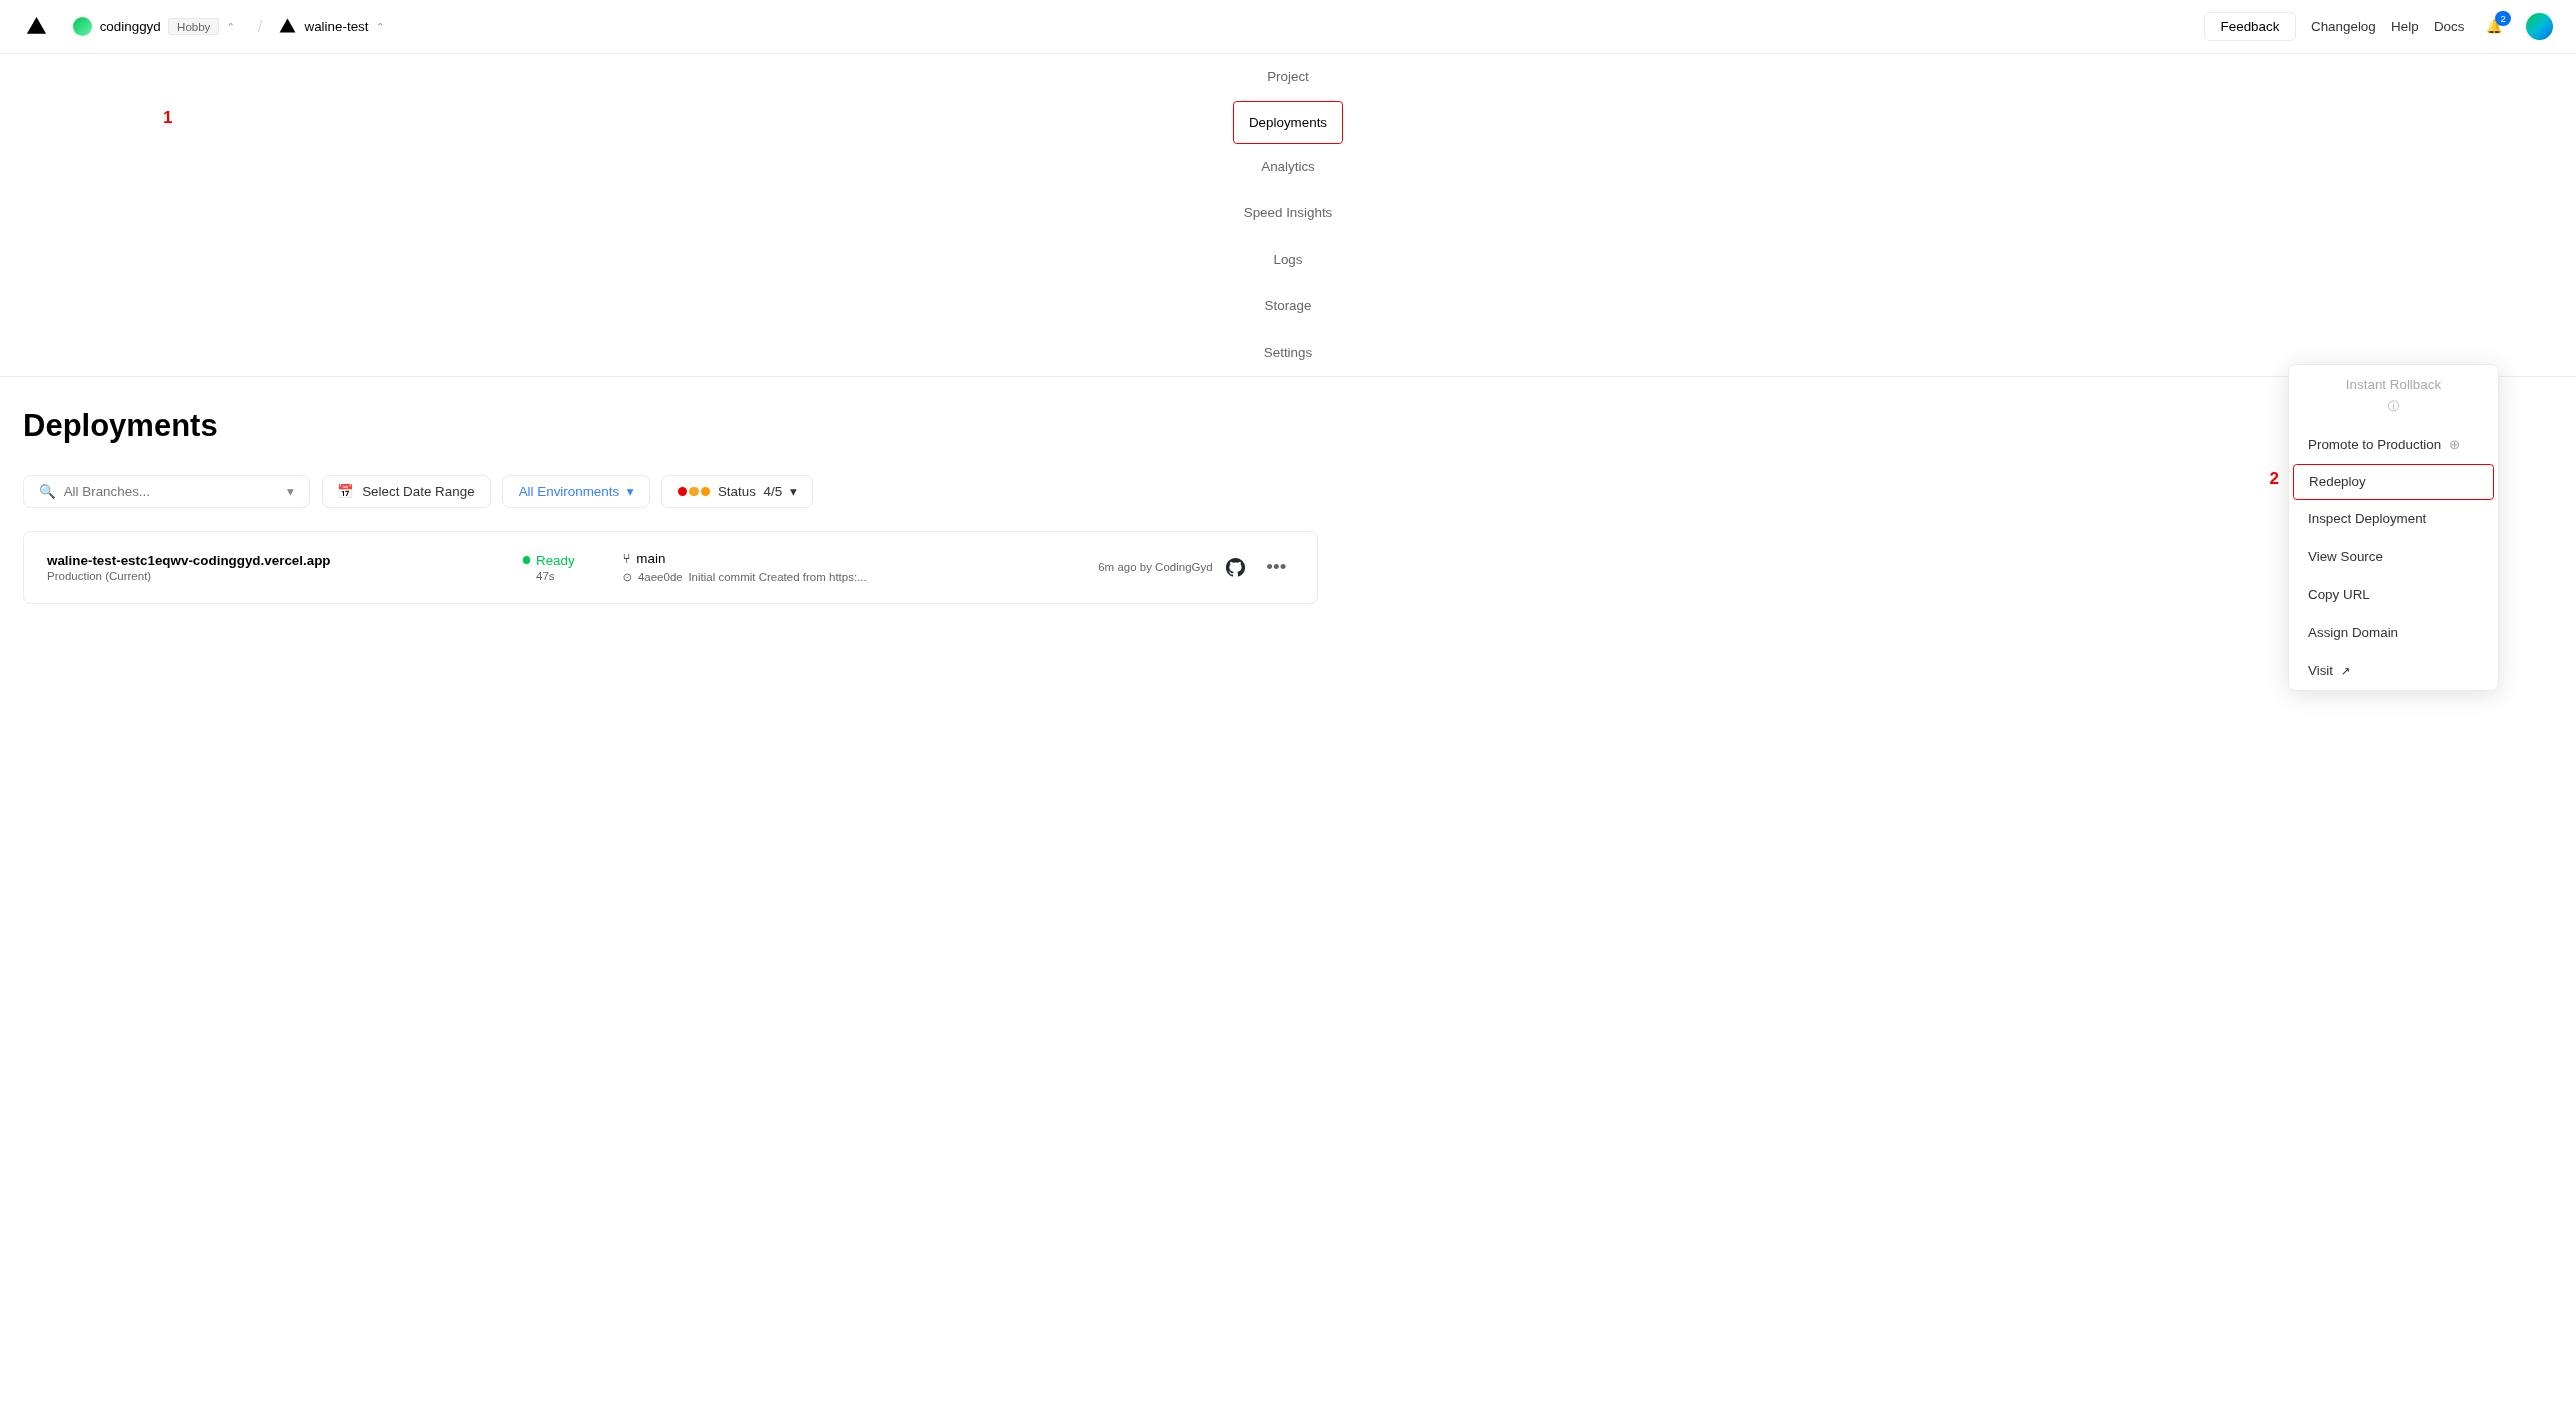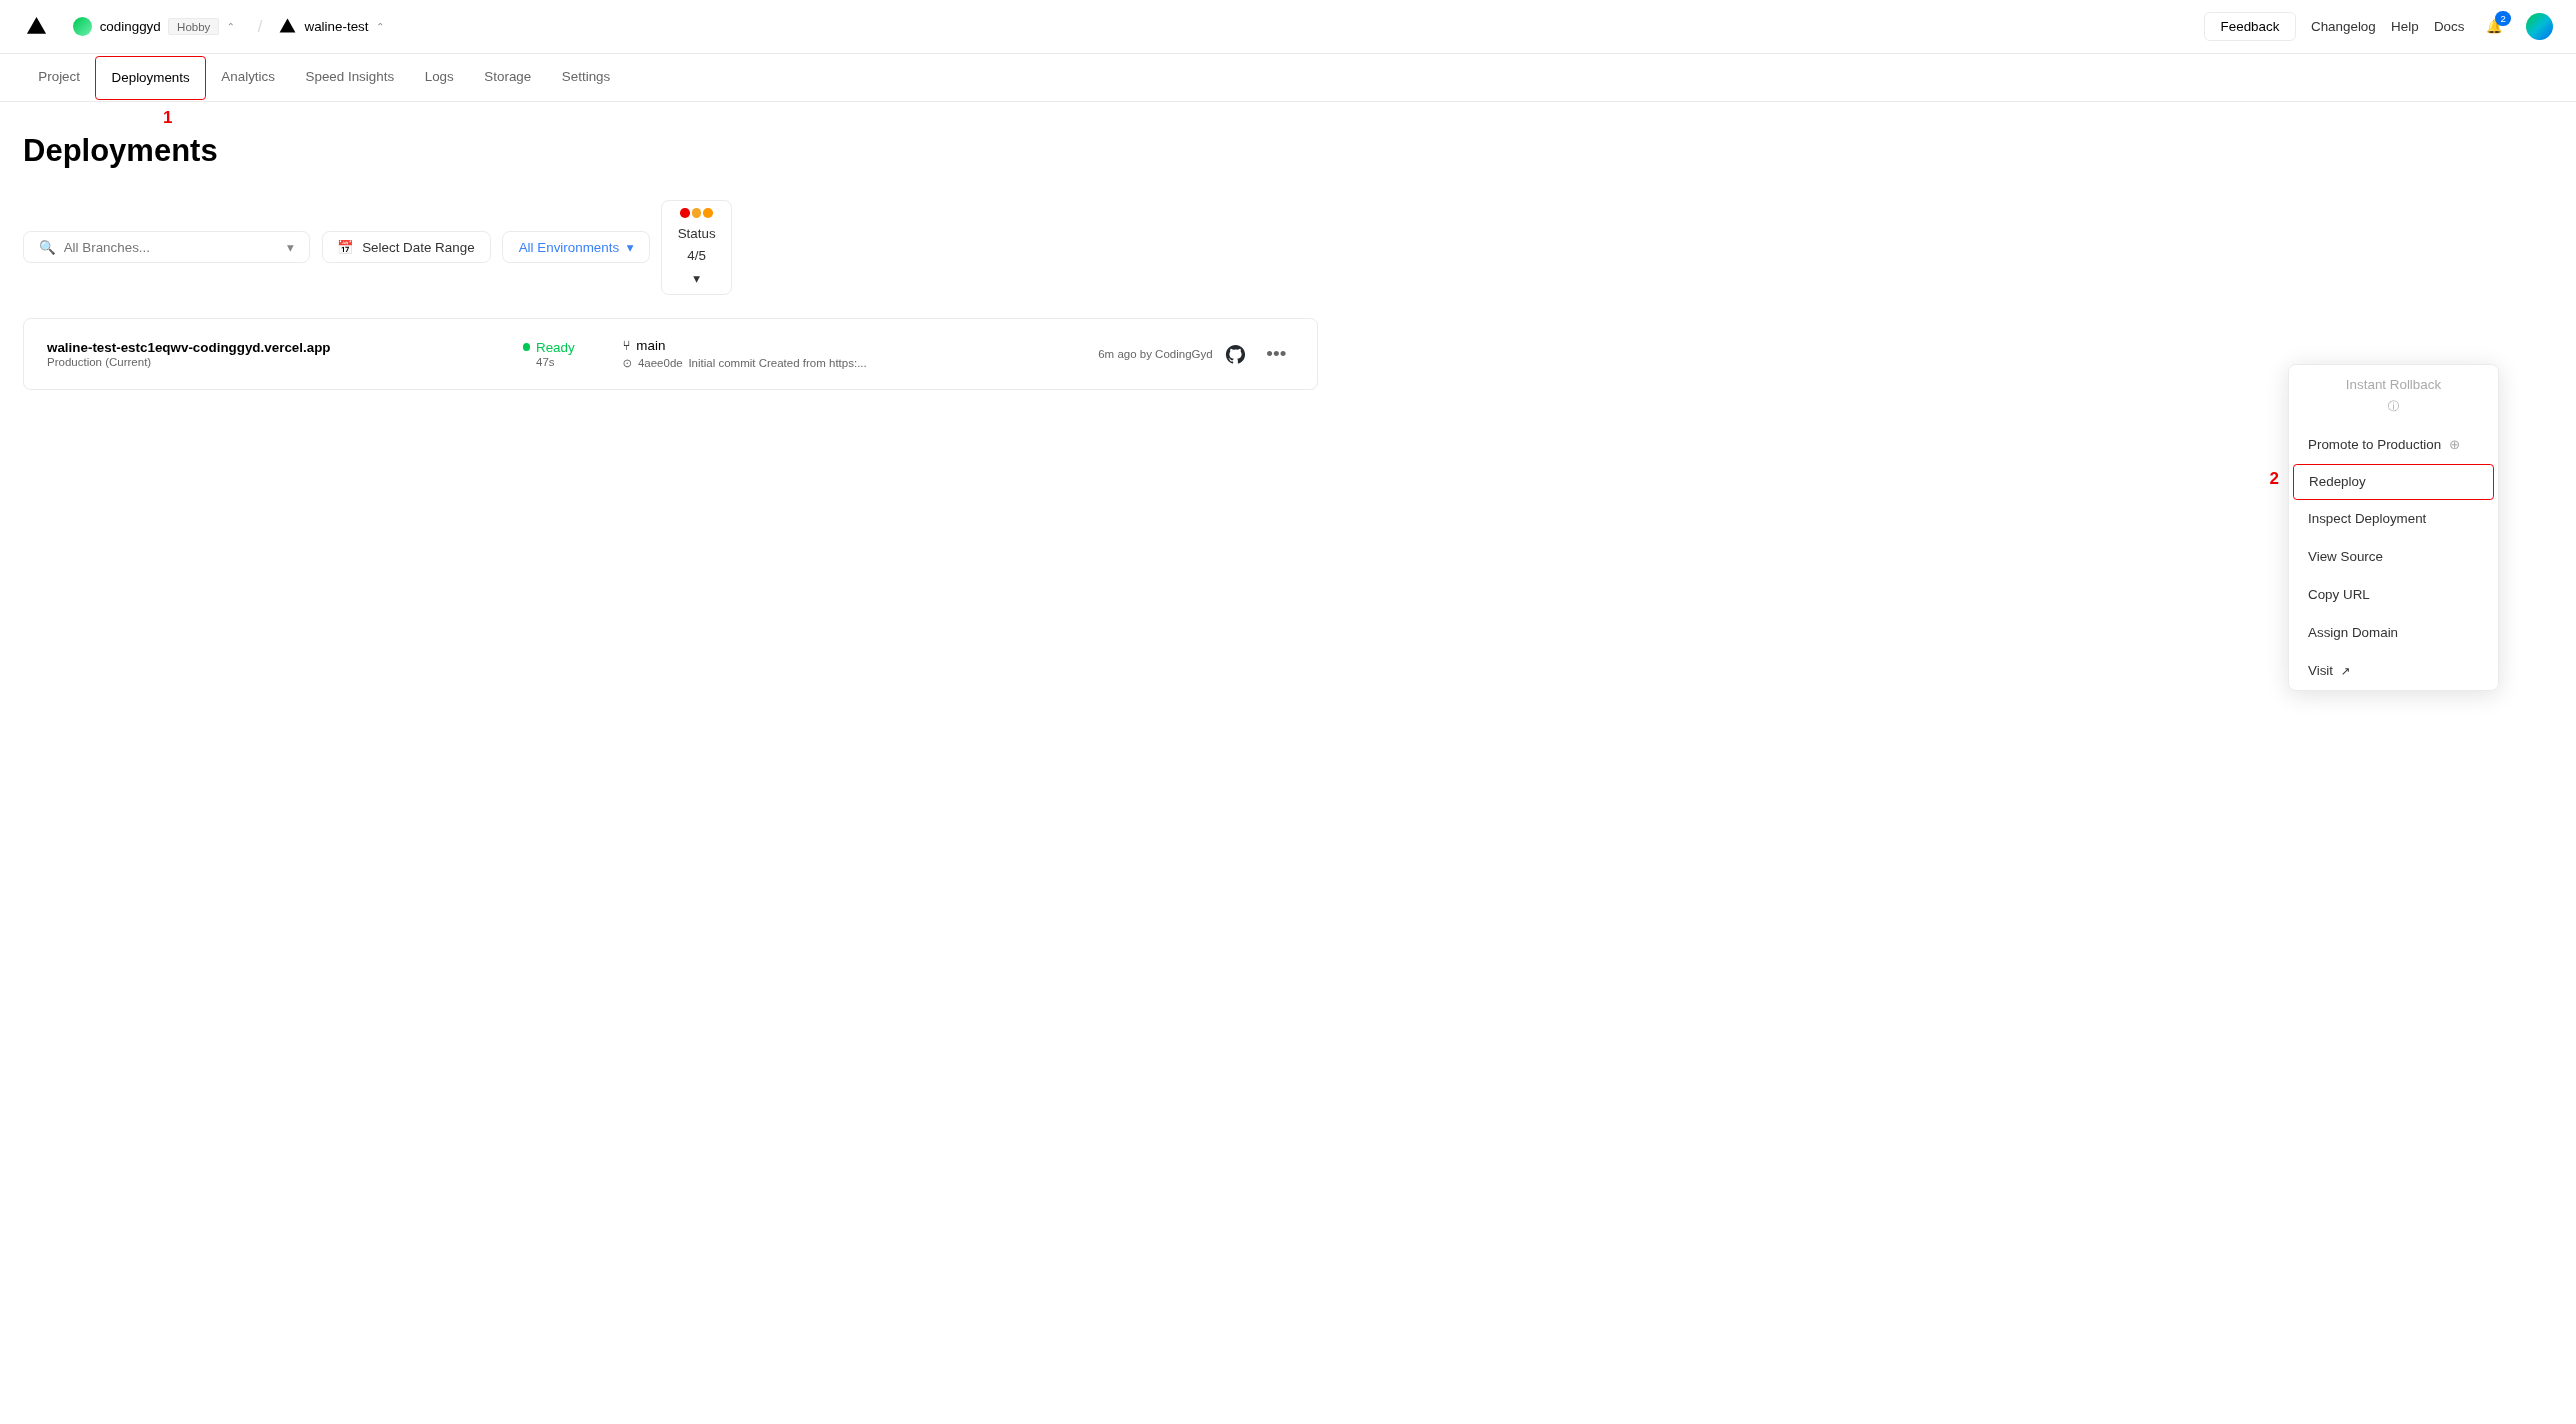--- a/index.html
+++ b/index.html
@@ -146,21 +146,20 @@
       color: #3b82f6;
     }
     .filter-status {
       display: flex; align-items: center; gap: 7.7px;
       border: 1px solid #eaeaea; border-radius: 7.7px;
       padding: 7.7px 15.3px;
       background: #fff;
       cursor: pointer;
       font-size: 13.4px;
       color: #333;
-      flex-direction: column;
     }
     .status-dots { display: flex; gap: 1.9px; }
     .dot { width: 9.6px; height: 9.6px; border-radius: 50%; }
     .dot-red { background: #e00; }
     .dot-yellow { background: #f5a623; }
     .dot-orange { background: #f90; }
 
     
     .deployment-list { display: flex; flex-direction: column; gap: 0; }
     .deployment-card {
@@ -270,21 +269,21 @@
     <a class="nav-link">Help</a>
     <a class="nav-link">Docs</a>
     <div class="bell-btn">
       <span>🔔</span>
       <span class="bell-badge">2</span>
     </div>
     <div class="user-avatar"></div>
   </div>
 </nav>
 
-<nav class="sub-nav" style="position:relative;">
+<nav class="sub-nav" style="position:relative;flex-direction:column;">
   <div class="sub-nav-item">
     <span>Project</span>
   </div>
   <div class="sub-nav-item active-outlined" style="border: 1.9px solid #e00; border-radius:3.8px; padding: 13.4px 15.3px; margin-bottom:-1px;">
     <span>Deployments</span>
   </div>
   <div class="sub-nav-item">
     <span>Analytics</span>
   </div>
   <div class="sub-nav-item">

